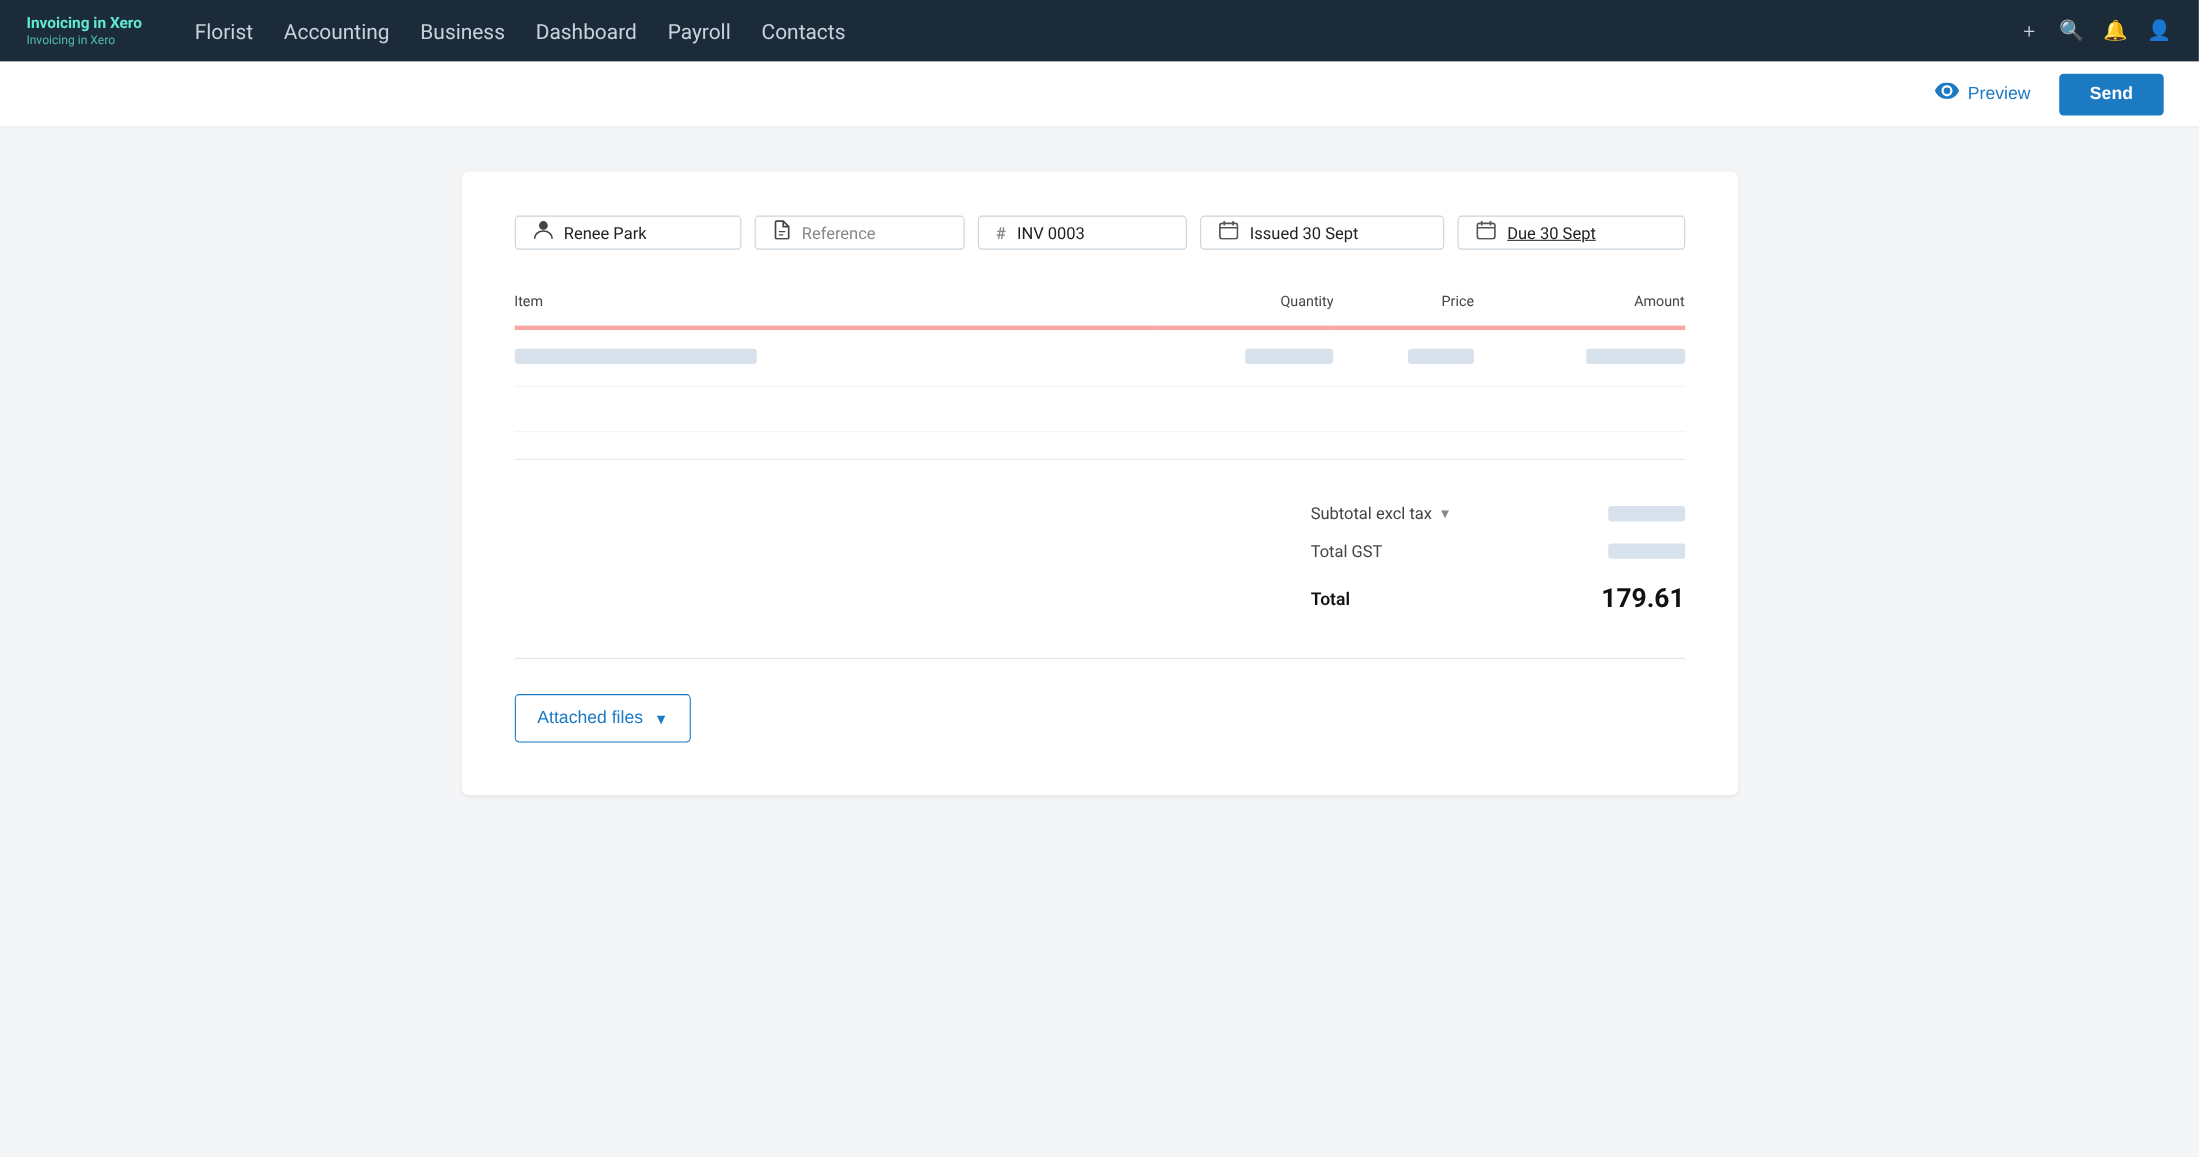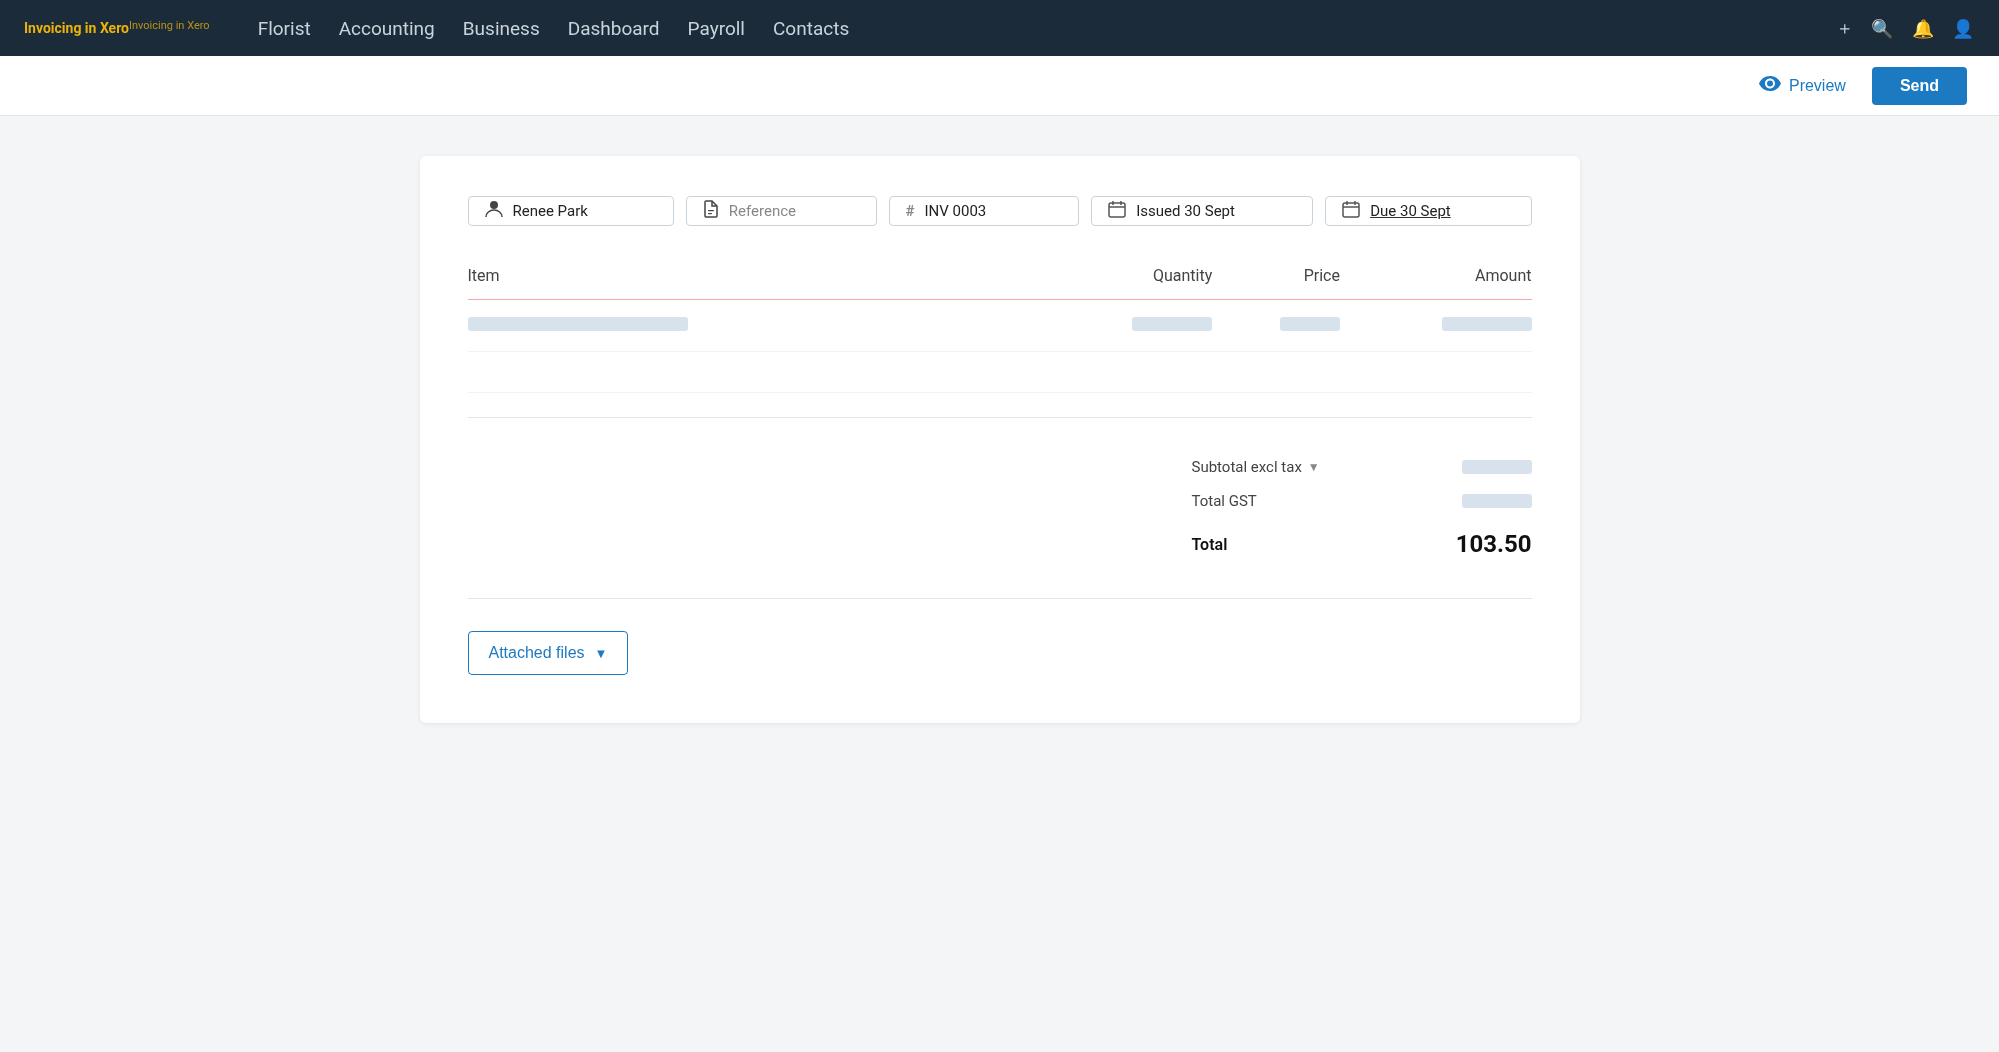--- a/index.html
+++ b/index.html
@@ -9,22 +9,22 @@
     .top-nav {
       background: #1c2b3a;
       height: 56px;
       display: flex;
       align-items: center;
       padding: 0 24px;
       gap: 32px;
     }
     .nav-brand {
       display: flex;
-      flex-direction: row;
-      color: #eab308;
+      flex-direction: column;
+      color: #5eead4;
       font-size: 13px;
       line-height: 1.3;
       margin-right: 16px;
     }
     .nav-brand .brand-title {
       font-weight: 700;
       font-size: 14px;
     }
     .nav-brand .brand-sub {
       font-size: 11px;
@@ -151,25 +151,25 @@
     }
 
     
     .invoice-table {
       width: 100%;
       border-collapse: collapse;
       margin-bottom: 0;
     }
     .invoice-table th {
       text-align: left;
-      font-size: 16px;
+      font-size: 13px;
       font-weight: 400;
       color: #444;
       padding-bottom: 14px;
-      border-bottom: 1px solid #fca5a5;
+      border-bottom: 4px solid #fca5a5;
     }
     .invoice-table td {
       padding: 16px 0;
     }
     .invoice-table tbody tr td {
       border-bottom: 1px solid #f0f2f4;
     }
 
     
     .skeleton-bar {
@@ -398,21 +398,21 @@
             <span class="chevron">▼</span>
           </span>
           <span class="value-skeleton"></span>
         </div>
         <div class="totals-row">
           <span class="label">Total GST</span>
           <span class="value-skeleton"></span>
         </div>
         <div class="totals-row total-final">
           <span>Total</span>
-          <span class="total-amount">103.50</span>
+          <span class="total-amount">179.61</span>
         </div>
       </div>
     </div>
 
     <hr class="divider" style="margin-top:32px;">
 
     <div class="bottom-section">
       <button class="attached-files-btn">
         <span>Attached files</span>
         <span class="caret">▼</span>

